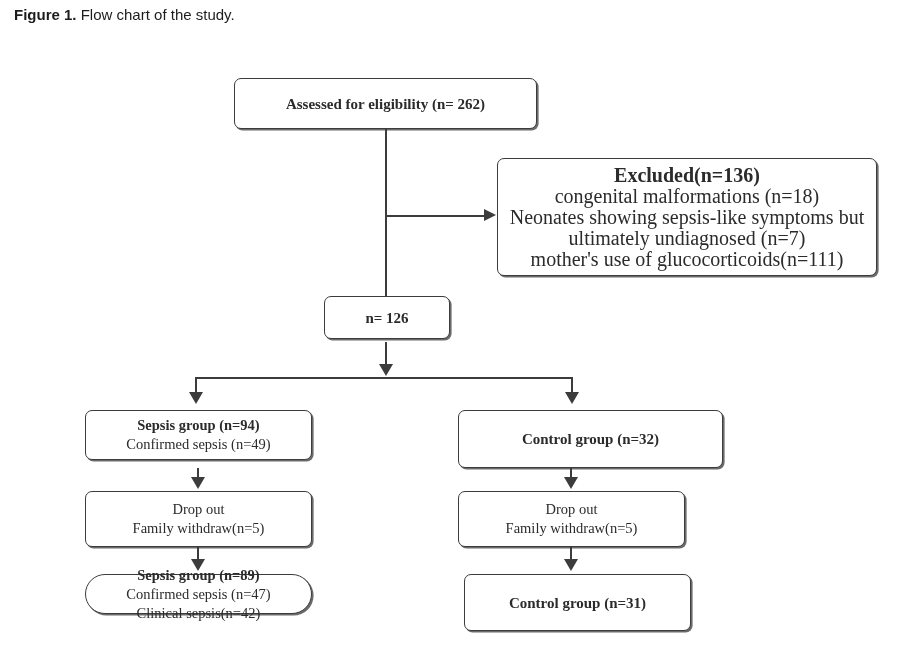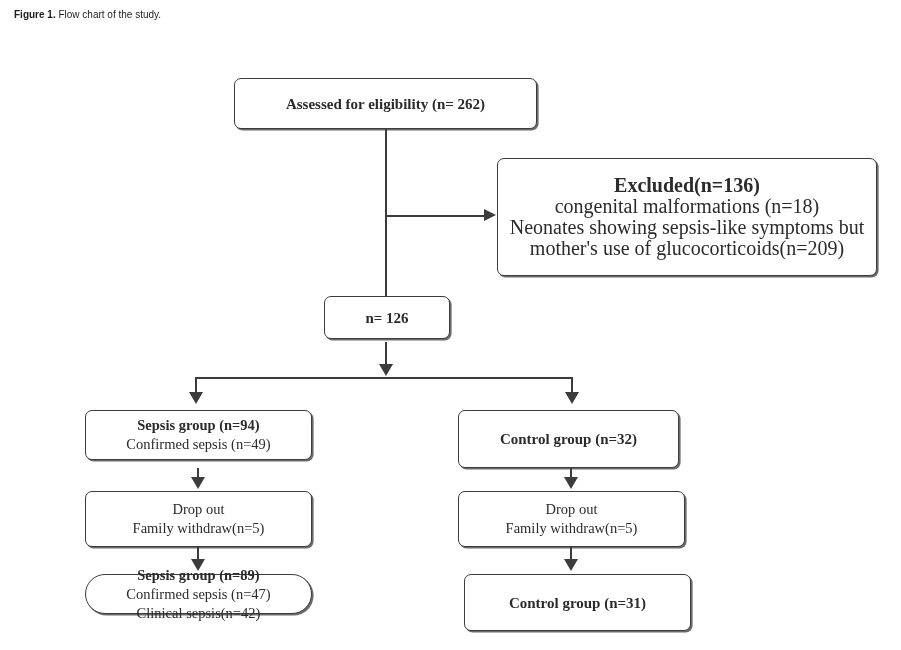--- a/index.html
+++ b/index.html
@@ -24,21 +24,21 @@
     width: 901px;
     height: 650px;
   }
 
   
   .caption {
     position: absolute;
     left: 14px;
     top: 5px;
     font-family: "Liberation Sans", "DejaVu Sans", sans-serif;
-    font-size: 10px;
+    font-size: 15px;
     line-height: 20px;
     color: #1d1d1d;
     white-space: nowrap;
   }
   .caption .cap-label {
     font-weight: bold;
   }
   .caption .cap-text {
     font-weight: normal;
   }
@@ -71,21 +71,21 @@
 
   
   #node-assessed   { left: 234px; top: 78px;  width: 303px; height: 51px;  font-size: 15px; line-height: 20px; }
   #node-excluded   { left: 497px; top: 158px; width: 380px; height: 118px; font-size: 20px; line-height: 21px; }
   #node-n126       { left: 324px; top: 296px; width: 126px; height: 43px;  font-size: 15px; line-height: 20px; }
 
   #node-sepsis94   { left: 85px;  top: 410px; width: 227px; height: 50px;  font-size: 14.5px; line-height: 19px; }
   #node-dropout-l  { left: 85px;  top: 491px; width: 227px; height: 56px;  font-size: 14.5px; line-height: 19px; }
   #node-sepsis89   { left: 85px;  top: 574px; width: 227px; height: 40px;  font-size: 14.5px; line-height: 19px; border-radius: 23px; }
 
-  #node-control32  { left: 458px; top: 410px; width: 221px; height: 58px;  font-size: 15px; line-height: 20px; }
+  #node-control32  { left: 458px; top: 410px; width: 265px; height: 58px;  font-size: 15px; line-height: 20px; }
   #node-dropout-r  { left: 458px; top: 491px; width: 227px; height: 56px;  font-size: 14.5px; line-height: 19px; }
   #node-control31  { left: 458px; top: 574px; width: 227px; height: 57px;  font-size: 15px; line-height: 20px; margin-left: 6px; }
 
   
   .conn {
     position: absolute;
     background: #3c3c3c;
   }
   .v { width: 2px; }
   .h { height: 2px; }
@@ -152,21 +152,22 @@
 
   <div class="conn v" id="trunk-main"></div>
 
   <div class="conn h" id="branch-excluded"></div>
   <div class="arrow-right" id="arrow-excluded"></div>
 
   <div class="node" id="node-excluded">
     <span class="line b">Excluded(n=136)</span>
     <span class="line">congenital malformations (n=18)</span>
     <span class="line">Neonates showing sepsis-like symptoms but</span>
-    <span class="line">mother's use of glucocorticoids(n=209)</span>
+    <span class="line">ultimately undiagnosed (n=7)</span>
+    <span class="line">mother's use of glucocorticoids(n=111)</span>
   </div>
 
   <div class="node" id="node-n126">
     <span class="line b">n= 126</span>
   </div>
 
   <div class="conn v" id="trunk-split"></div>
   <div class="arrow-down" id="arrow-split"></div>
 
   <div class="conn h" id="splitbar"></div>

